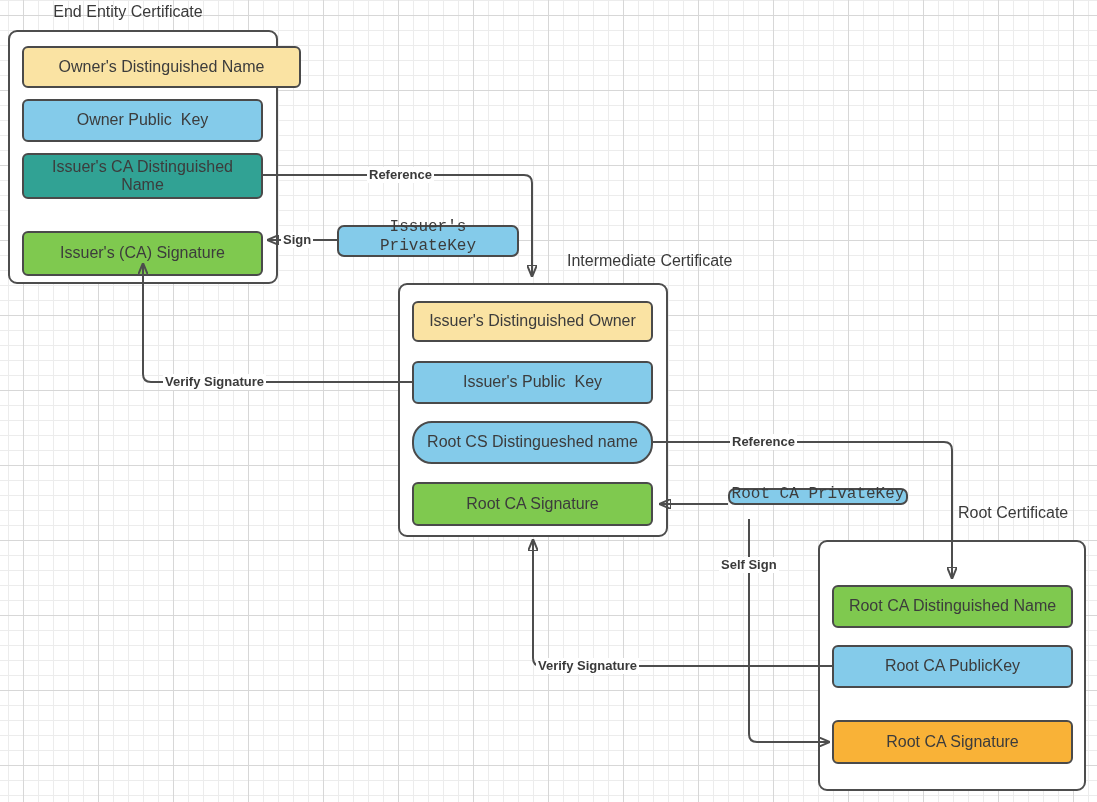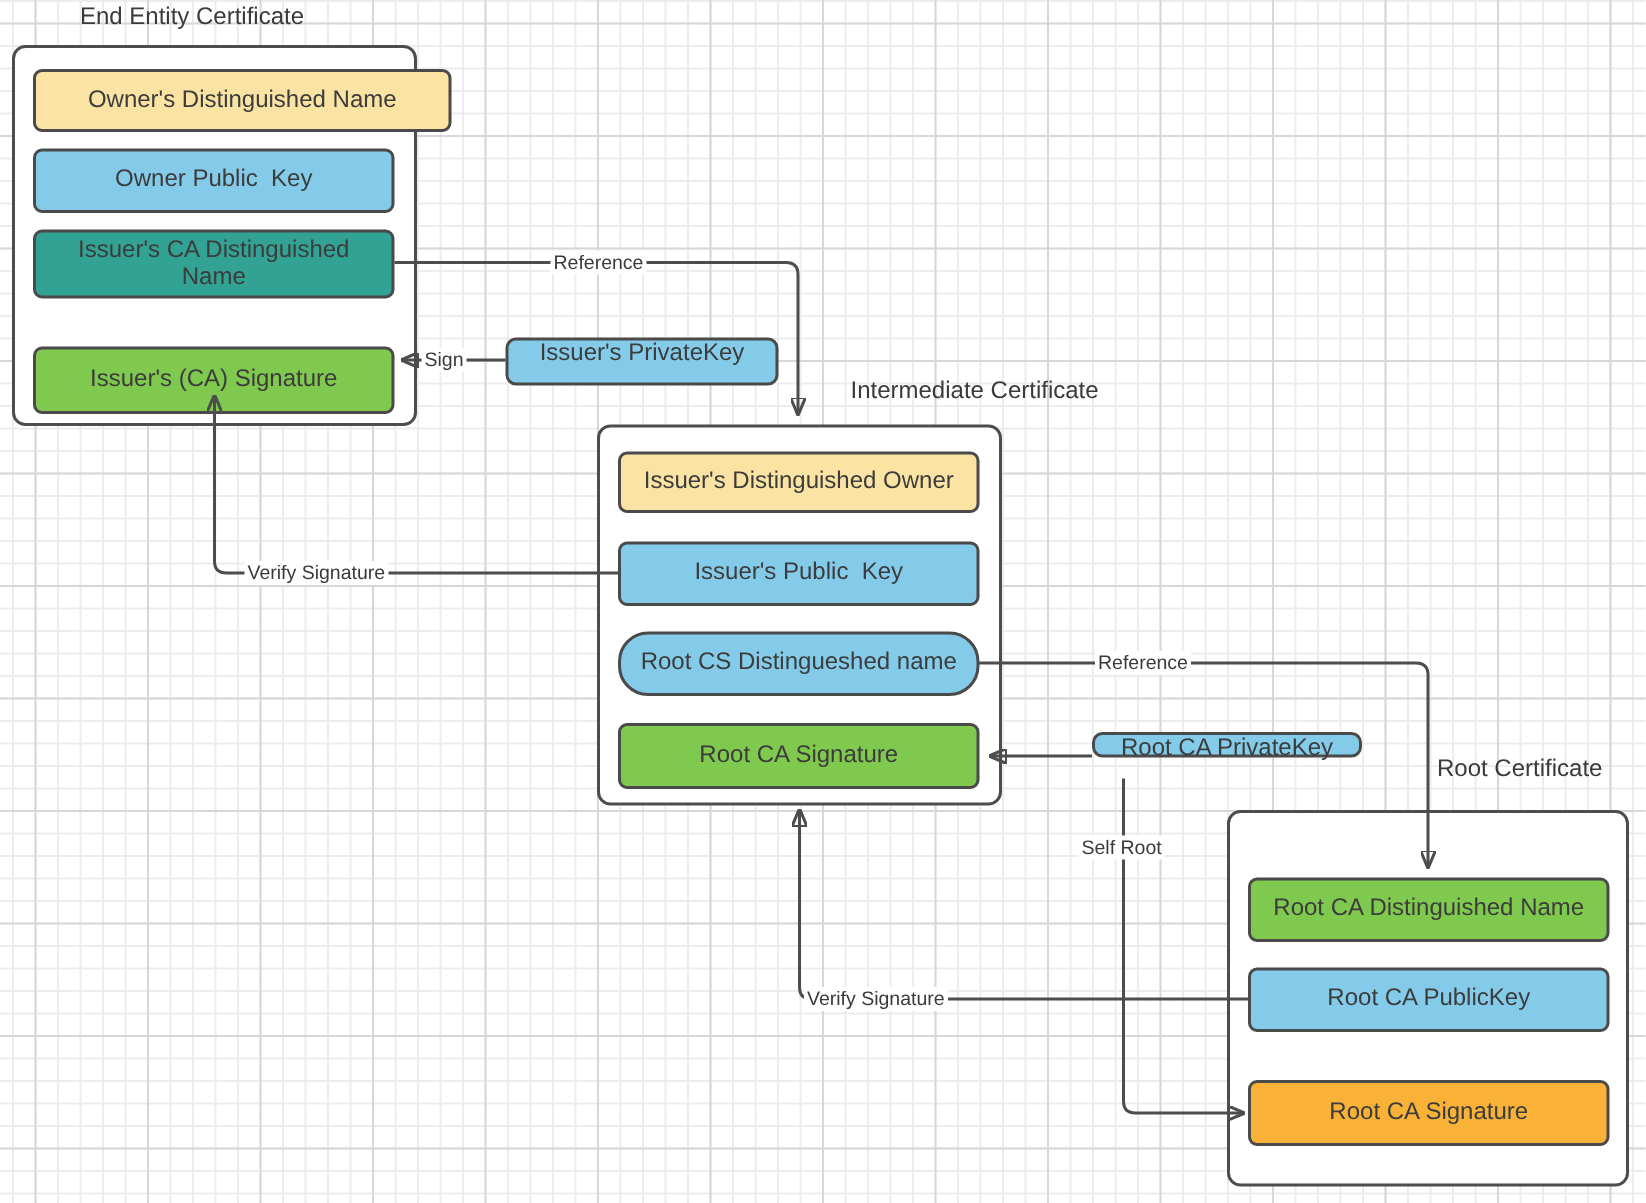--- a/index.html
+++ b/index.html
@@ -28,27 +28,28 @@
     box-sizing:border-box;display:flex;align-items:center;justify-content:center;
     z-index:2;
   }
   .field-label{
     font-size:16px;color:#3c3c3c;text-align:center;line-height:1.15;
     white-space:pre-wrap;
   }
   .field.narrow .field-label{max-width:205px;}
   .key-box{
     position:absolute;border:2px solid #4a4a4a;border-radius:7px;
-    box-sizing:border-box;display:flex;align-items:flex-start;justify-content:center;
+    box-sizing:border-box;display:flex;align-items:flex-end;justify-content:center;
     z-index:2;
+    font-family:Liberation Mono, monospace;
   }
   #wires{position:absolute;left:0;top:0;z-index:3;pointer-events:none;}
   #wires path{stroke:#4d4d4d;stroke-width:2;fill:none;}
   .wire-label{
-    position:absolute;font-size:13px;font-weight:normal;color:#3a3a3a;
+    position:absolute;font-size:13px;font-weight:bold;color:#3a3a3a;
     background:#ffffff;padding:0 2px;white-space:nowrap;line-height:16px;
     z-index:4;
     text-align:center;
   }
 </style>
 </head>
 <body>
 
 <div id="canvas">
 
@@ -114,16 +115,16 @@
     <span class="field-label">Root CA PublicKey</span>
   </div>
   <div class="field" style="left: 832px; top: 720px; width: 241px; height: 44px; background-color: rgb(249, 178, 55);">
     <span class="field-label">Root CA Signature</span>
   </div>
 
   <span class="wire-label" style="left:367px;top:167px;">Reference</span>
   <span class="wire-label" style="left:281px;top:232px;">Sign</span>
   <span class="wire-label" style="left:163px;top:374px;">Verify Signature</span>
   <span class="wire-label" style="left:730px;top:434px;">Reference</span>
-  <span class="wire-label" style="left:719px;top:557px;">Self Root</span>
+  <span class="wire-label" style="left:719px;top:557px;">Self Sign</span>
   <span class="wire-label" style="left:536px;top:658px;">Verify Signature</span>
 
 </div>
 
 </body></html>

